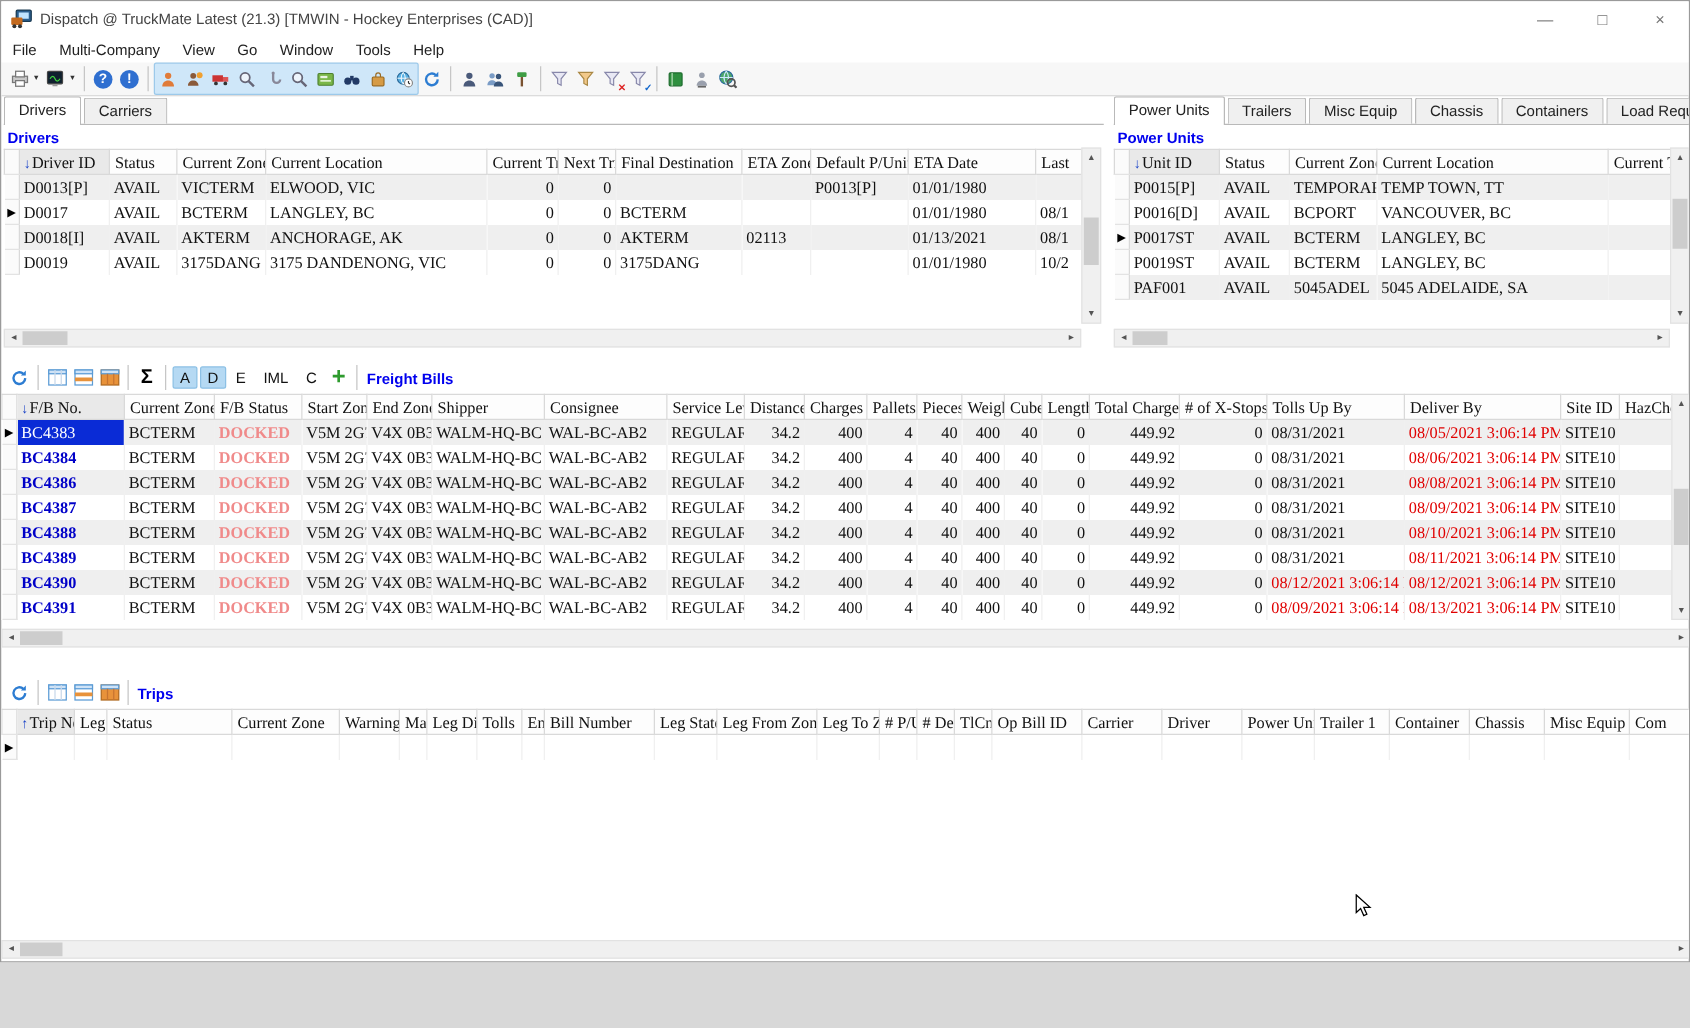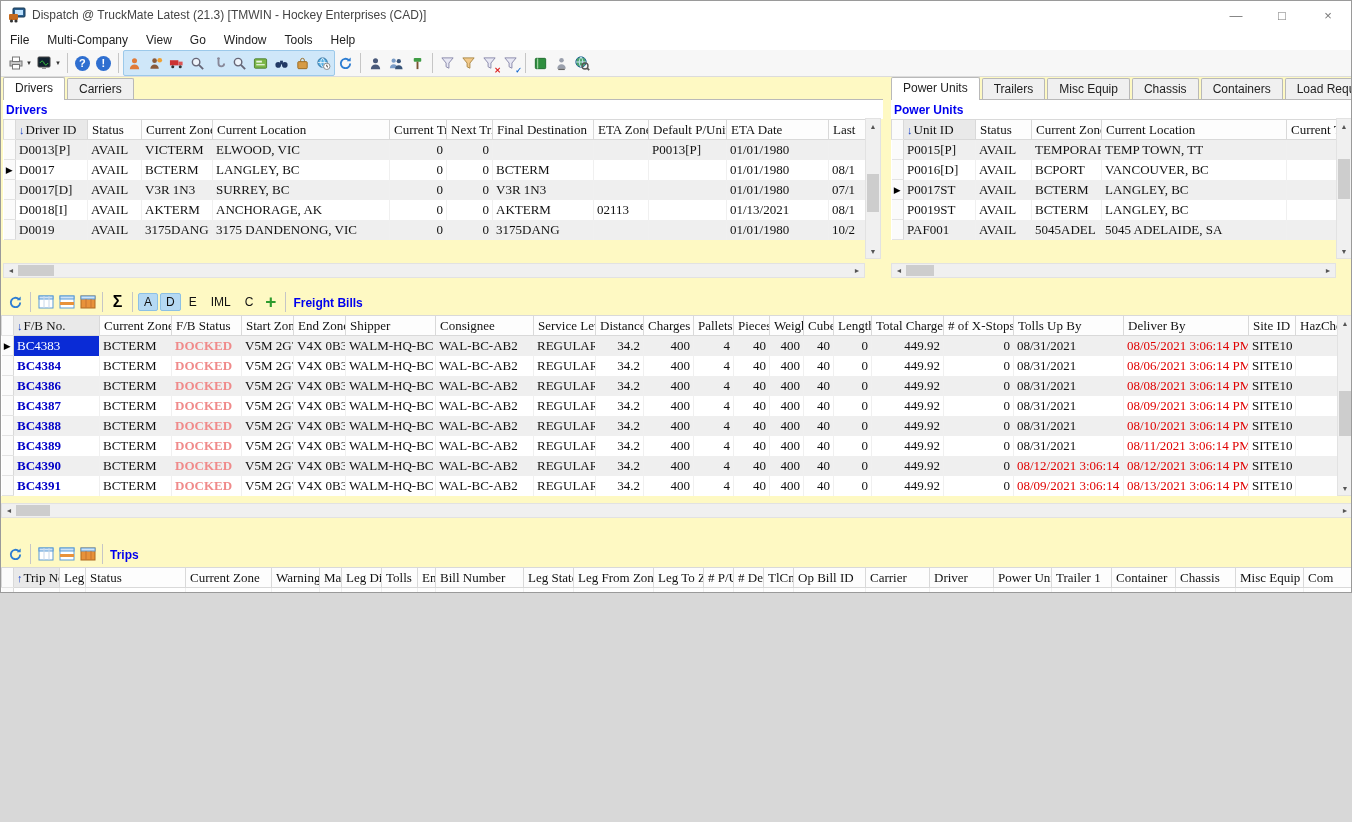--- a/index.html
+++ b/index.html
@@ -1,16 +1,16 @@
 <!DOCTYPE html>
 <html><head>
 <meta charset="utf-8">
 <style>
   html,body{margin:0;padding:0;background:#d8d8d8;}
-  .window{position:relative;width:1352px;height:593px;background:#fef9c3;overflow:hidden;
+  .window{position:relative;width:1352px;height:770px;background:#ffffff;overflow:hidden;
           font-family:"Liberation Sans",sans-serif;border:1px solid #9a9a9a;box-sizing:border-box;}
   
   .titlebar{height:28px;background:#ffffff;display:flex;align-items:center;padding-left:7px;}
   .app-icon{width:18px;height:16px;margin-right:6px;}
   .title-text{font-size:12px;color:#444;}
   .win-controls{margin-left:auto;display:flex;height:28px;}
   .win-btn{width:46px;height:28px;display:flex;align-items:center;justify-content:center;
            color:#777;font-size:13px;}
   
   .menubar{height:21px;background:#ffffff;display:flex;align-items:center;font-size:12px;color:#222;}
@@ -343,34 +343,20 @@
           <td>0</td>
           <td>0</td>
           <td>BCTERM</td>
           <td></td>
           <td></td>
           <td>01/01/1980</td>
           <td>08/1</td>
         </tr>
           <tr>
           <td class="gut"></td>
-          <td>D0017[D]</td>
-          <td>AVAIL</td>
-          <td>V3R 1N3</td>
-          <td>SURREY, BC</td>
-          <td>0</td>
-          <td>0</td>
-          <td>V3R 1N3</td>
-          <td></td>
-          <td></td>
-          <td>01/01/1980</td>
-          <td>07/1</td>
-        </tr>
-          <tr>
-          <td class="gut"></td>
           <td>D0018[I]</td>
           <td>AVAIL</td>
           <td>AKTERM</td>
           <td>ANCHORAGE, AK</td>
           <td>0</td>
           <td>0</td>
           <td>AKTERM</td>
           <td>02113</td>
           <td></td>
           <td>01/13/2021</td>

